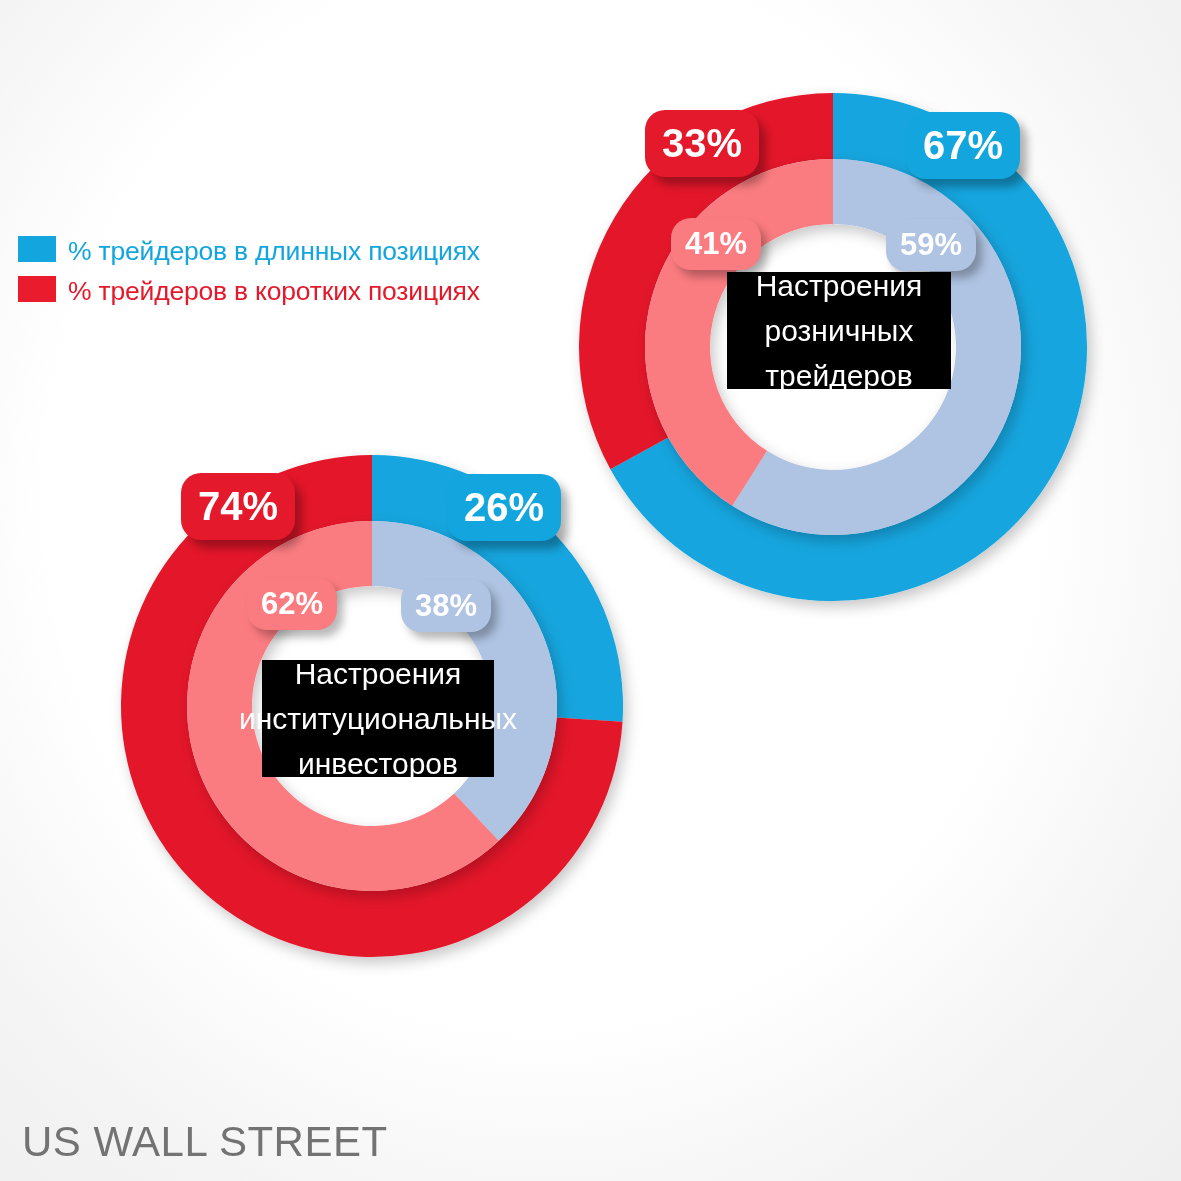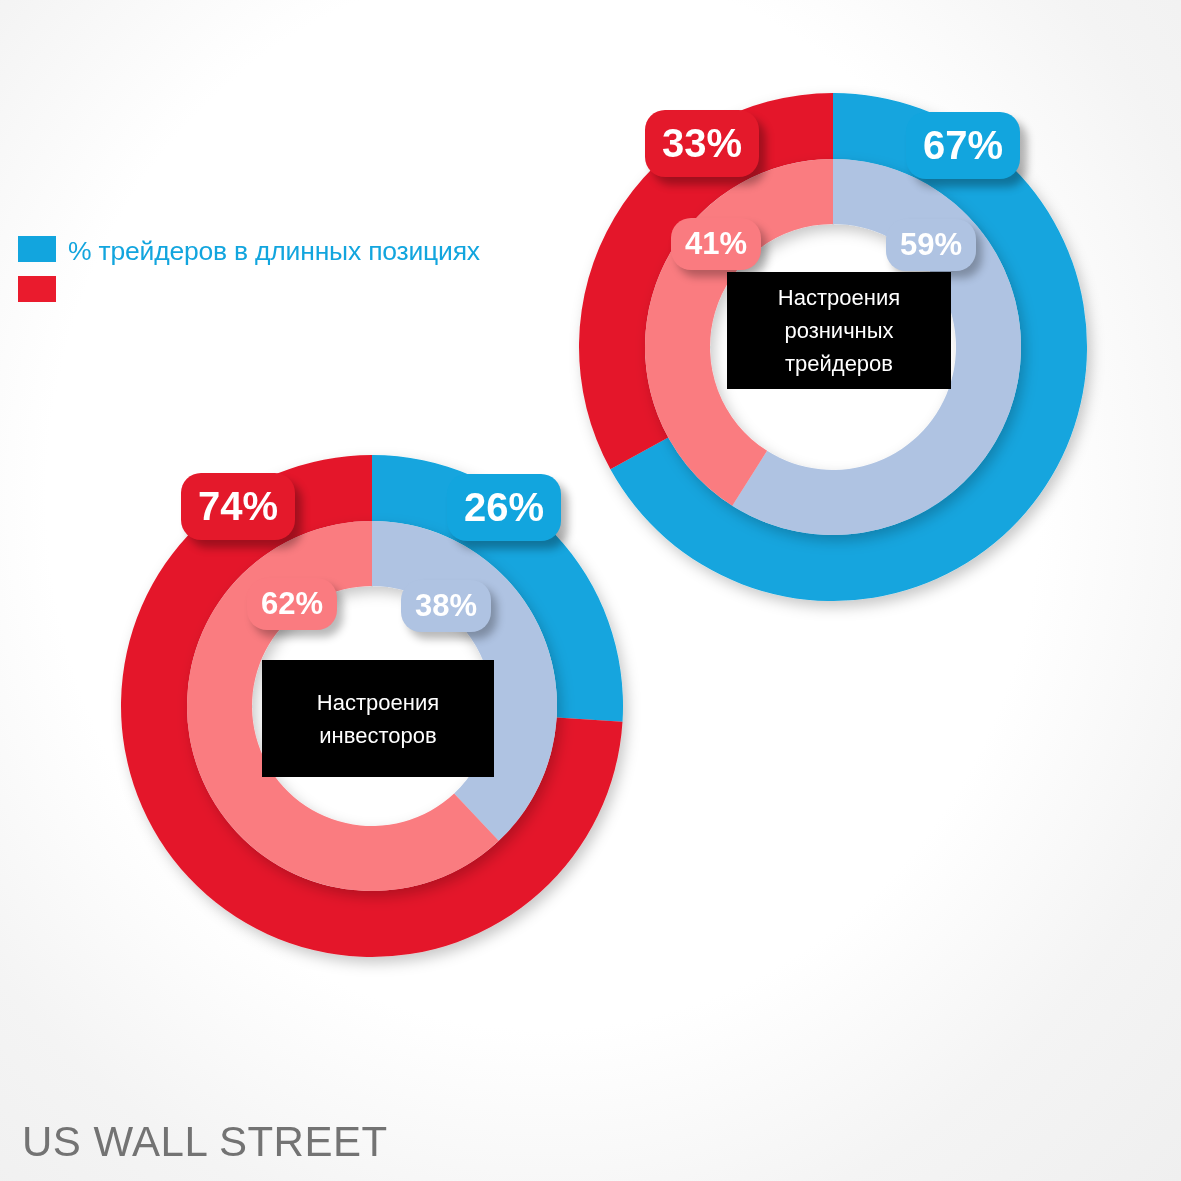--- a/index.html
+++ b/index.html
@@ -81,21 +81,21 @@
   
   .center-title {
     position: absolute;
     background: #000000;
     color: #ffffff;
     display: flex;
     flex-direction: column;
     align-items: center;
     justify-content: center;
     text-align: right;
-    font-size: 22px;
+    font-size: 30px;
     line-height: 1.50;
     box-sizing: border-box;
   }
   .center-title .line { display: block; }
 
   
   #watermark {
     position: absolute;
     left: 22px;
     top: 1118px;
@@ -108,20 +108,21 @@
 </head>
 <body>
 
 <div id="legend">
   <div class="legend-row long">
     <span class="legend-swatch"></span>
     <span class="legend-label">% трейдеров в длинных позициях</span>
   </div>
   <div class="legend-row short">
     <span class="legend-swatch"></span>
+    <span class="legend-label">% трейдеров в коротких позициях</span>
   </div>
 </div>
 
 <div class="donut" id="donut-retail" style="left:529px; top:43px; width:608px; height:608px;">
   <svg width="608" height="608" viewBox="0 0 608 608" aria-hidden="true">
     <defs>
       <filter id="sh-retail" x="-30%" y="-30%" width="180%" height="180%">
         <feDropShadow dx="4" dy="6" stdDeviation="7" flood-color="#000000" flood-opacity="0.22"></feDropShadow>
       </filter>
     </defs>
@@ -181,16 +182,17 @@
 </div>
 <div class="vlabel inner c-pink" style="left:247px; top:578px;">
   <span>62%</span>
 </div>
 <div class="vlabel inner c-lightblue" style="left:401px; top:580px;">
   <span>38%</span>
 </div>
 
 <div class="center-title" id="inst-center" style="left:262px; top:660px; width:232px; height:117px;">
   <span class="line">Настроения</span>
+  <span class="line">институциональных</span>
   <span class="line">инвесторов</span>
 </div>
 
 <div id="watermark">US WALL STREET</div>
 
 </body></html>

